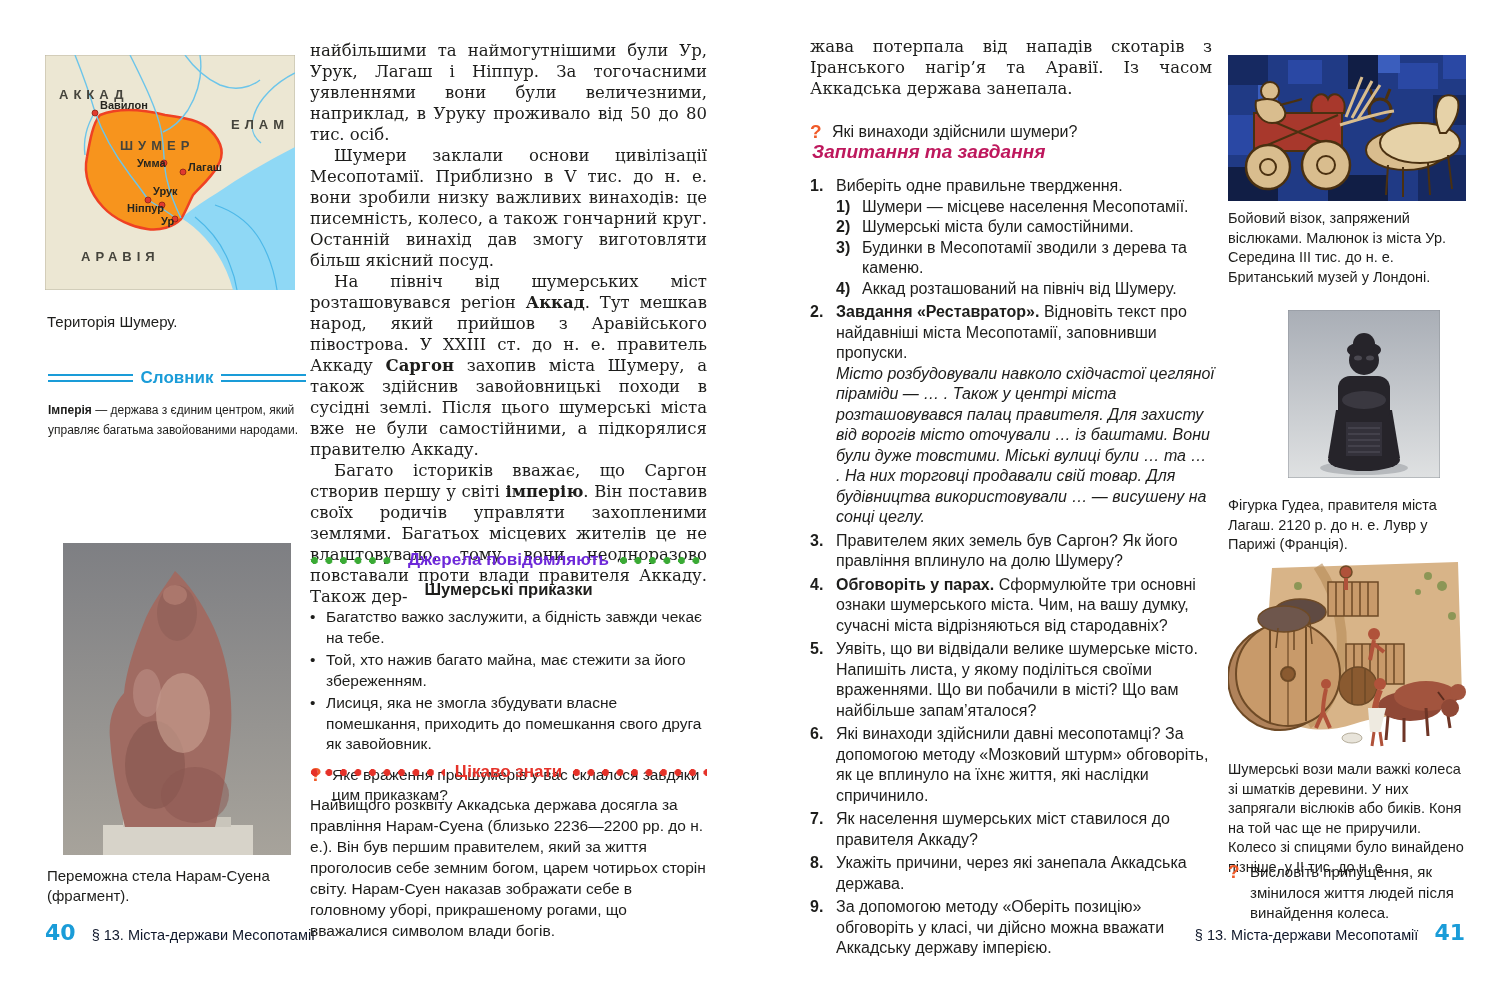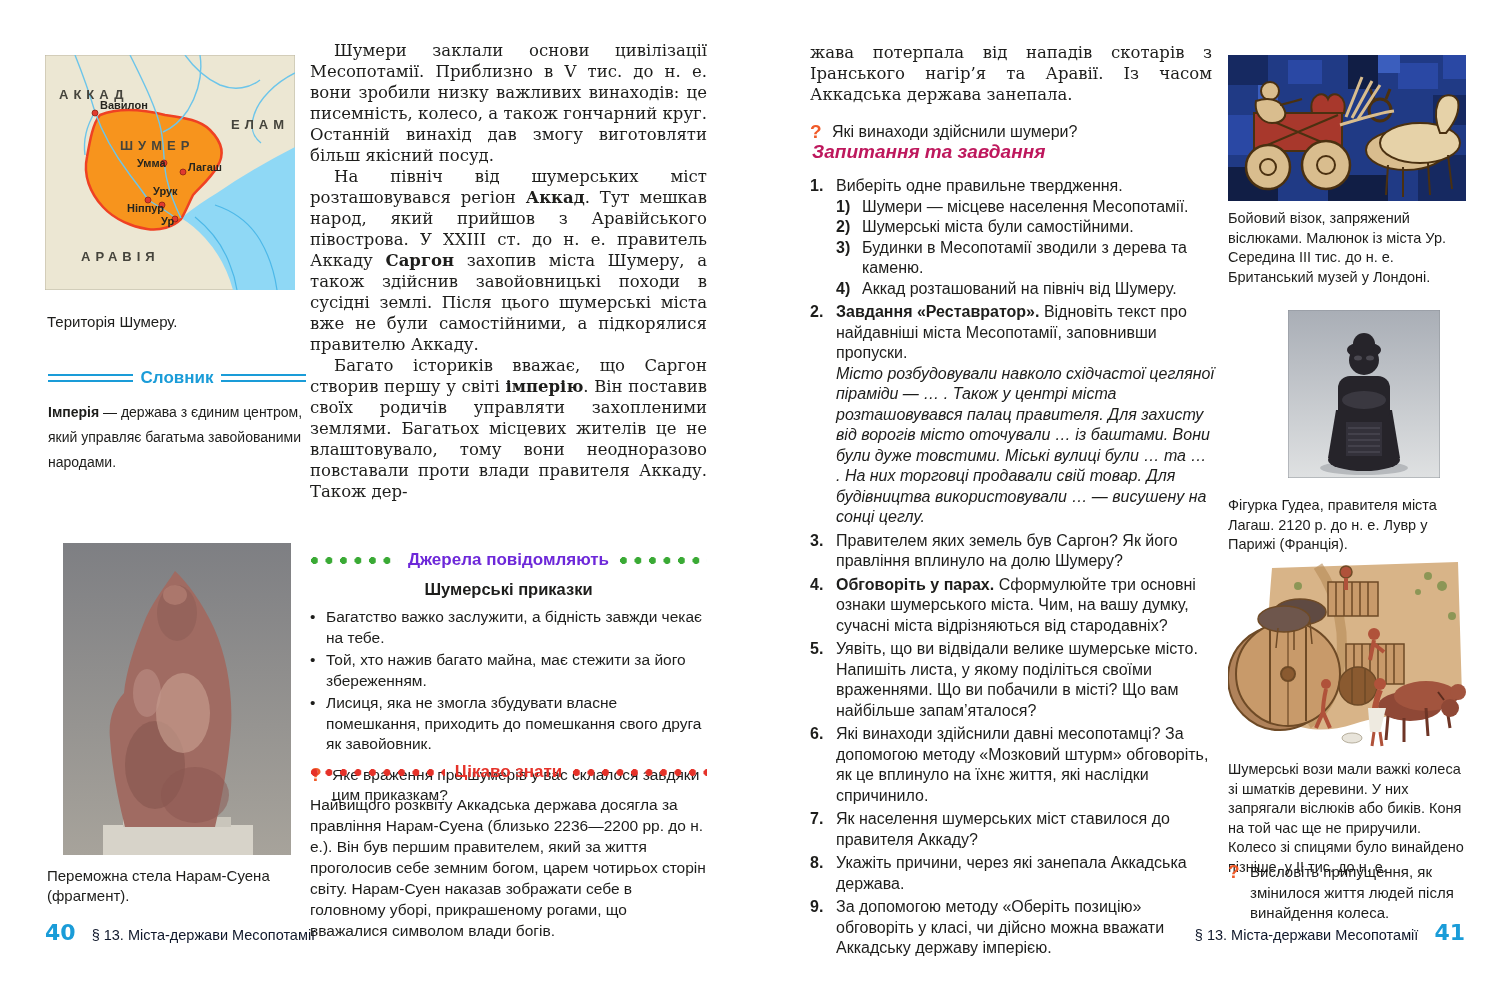--- a/index.html
+++ b/index.html
@@ -8,42 +8,42 @@
   .abs { position:absolute; }
 
   
   #map-figure { left:45px; top:55px; width:250px; height:235px; }
   #map-caption { left:47px; top:300px; width:250px; font-size:15px;margin-top:12px; }
 
   #dictionary { left:48px; top:368px; width:258px; }
   .dict-head { display:flex; align-items:center; gap:8px; margin-bottom:12px; }
   .dline { flex:1; height:8px; border-top:2.5px solid #1a9cd8; border-bottom:2.5px solid #1a9cd8; }
   .dict-title { color:#1a9cd8; font-weight:bold; font-size:17px; }
-  .dict-text { font-size:14px; line-height:25px; }
+  .dict-text { font-size:12px; line-height:20px; }
   .dict-text b { font-weight:bold; }
 
   #stela-figure { left:63px; top:543px; width:228px; height:312px; }
   #stela-caption { left:47px; top:866px; width:250px; font-size:15px; line-height:20px; }
 
   .caption { font-size:14.5px; line-height:19.5px; color:#1d1d1b; }
 
   .footer { display:flex; align-items:baseline; gap:16px; }
   #footer-left { left:45px; top:920px; }
   #footer-right { top:920px; right:47px; left:auto; }
   .page-num { color:#1a9cd8; font-weight:bold; font-size:22px; font-family:"DejaVu Sans", sans-serif; }
   .footer-section { font-size:14.5px; color:#0f172a; }
 
   
   .serif-col { font-family:"DejaVu Serif","Liberation Serif",serif; font-size:16.5px;
                line-height:21px; text-align:justify; }
   .serif-col p { margin:0; }
   .serif-col p.ind { text-indent:24px; }
   .serif-col b { font-weight:bold; }
   #narrative-left  { left:310px; top:40px;  width:397px; }
-  #narrative-right { left:810px; top:42px;  width:402px; }
+  #narrative-right { left:810px; top:36px;  width:402px; }
 
   
   .sec-head { display:flex; align-items:center; gap:10px; }
   .dots { flex:1; height:9px; background-repeat:repeat-x; background-size:14.5px 9px; }
   .dots-green { background-image:radial-gradient(circle at 4.5px 4.5px, #3aaa35 3.3px, transparent 3.7px); }
   .dots-red   { background-image:radial-gradient(circle at 4.5px 4.5px, #e53229 3.3px, transparent 3.7px); }
   .sec-title { font-weight:bold; font-size:17px; white-space:nowrap; }
   .t-green { color:#6d28d9; } .t-red { color:#e53229; }
 
   #sources-box { left:310px; top:550px; width:397px; }
@@ -156,20 +156,21 @@
   </svg>
 </figure>
 <div class="abs caption" id="stela-caption" style="font-size:15px;">Переможна стела Нарам-Суена (фрагмент).</div>
 
 <div class="abs footer" id="footer-left">
   <span class="page-num">40</span>
   <span class="footer-section">§ 13. Міста-держави Месопотамії</span>
 </div>
 
 <div class="abs serif-col" id="narrative-left">
+  <p>найбільшими та наймогутнішими були Ур, Урук, Лагаш і Ніппур. За тогочасними уявленнями вони були величезними, наприклад, в Уруку проживало від 50 до 80 тис. осіб.</p>
   <p class="ind">Шумери заклали основи цивілізації Месопотамії. Приблизно в V тис. до н. е. вони зробили низку важливих винаходів: це писемність, колесо, а також гончарний круг. Останній винахід дав змогу виготовляти більш якісний посуд.</p>
   <p class="ind"><span>На північ від шумерських міст розташовувався регіон </span><b>Аккад</b><span>. Тут мешкав народ, який прийшов з Аравійського півострова. У XXIII ст. до н. е. правитель Аккаду </span><b>Саргон</b><span> захопив міста Шумеру, а також здійснив завойовницькі походи в сусідні землі. Після цього шумерські міста вже не були самостійними, а підкорялися правителю Аккаду.</span></p>
   <p class="ind"><span>Багато істориків вважає, що Саргон створив першу у світі </span><b>імперію</b><span>. Він поставив своїх родичів управляти захопленими землями. Багатьох місцевих жителів це не влаштовувало, тому вони неодноразово повставали проти влади правителя Аккаду. Також дер-</span></p>
 </div>
 
 <div class="abs" id="sources-box">
   <div class="sec-head">
     <span class="dots dots-green"></span>
     <span class="sec-title t-green">Джерела повідомляють</span>
     <span class="dots dots-green"></span>

